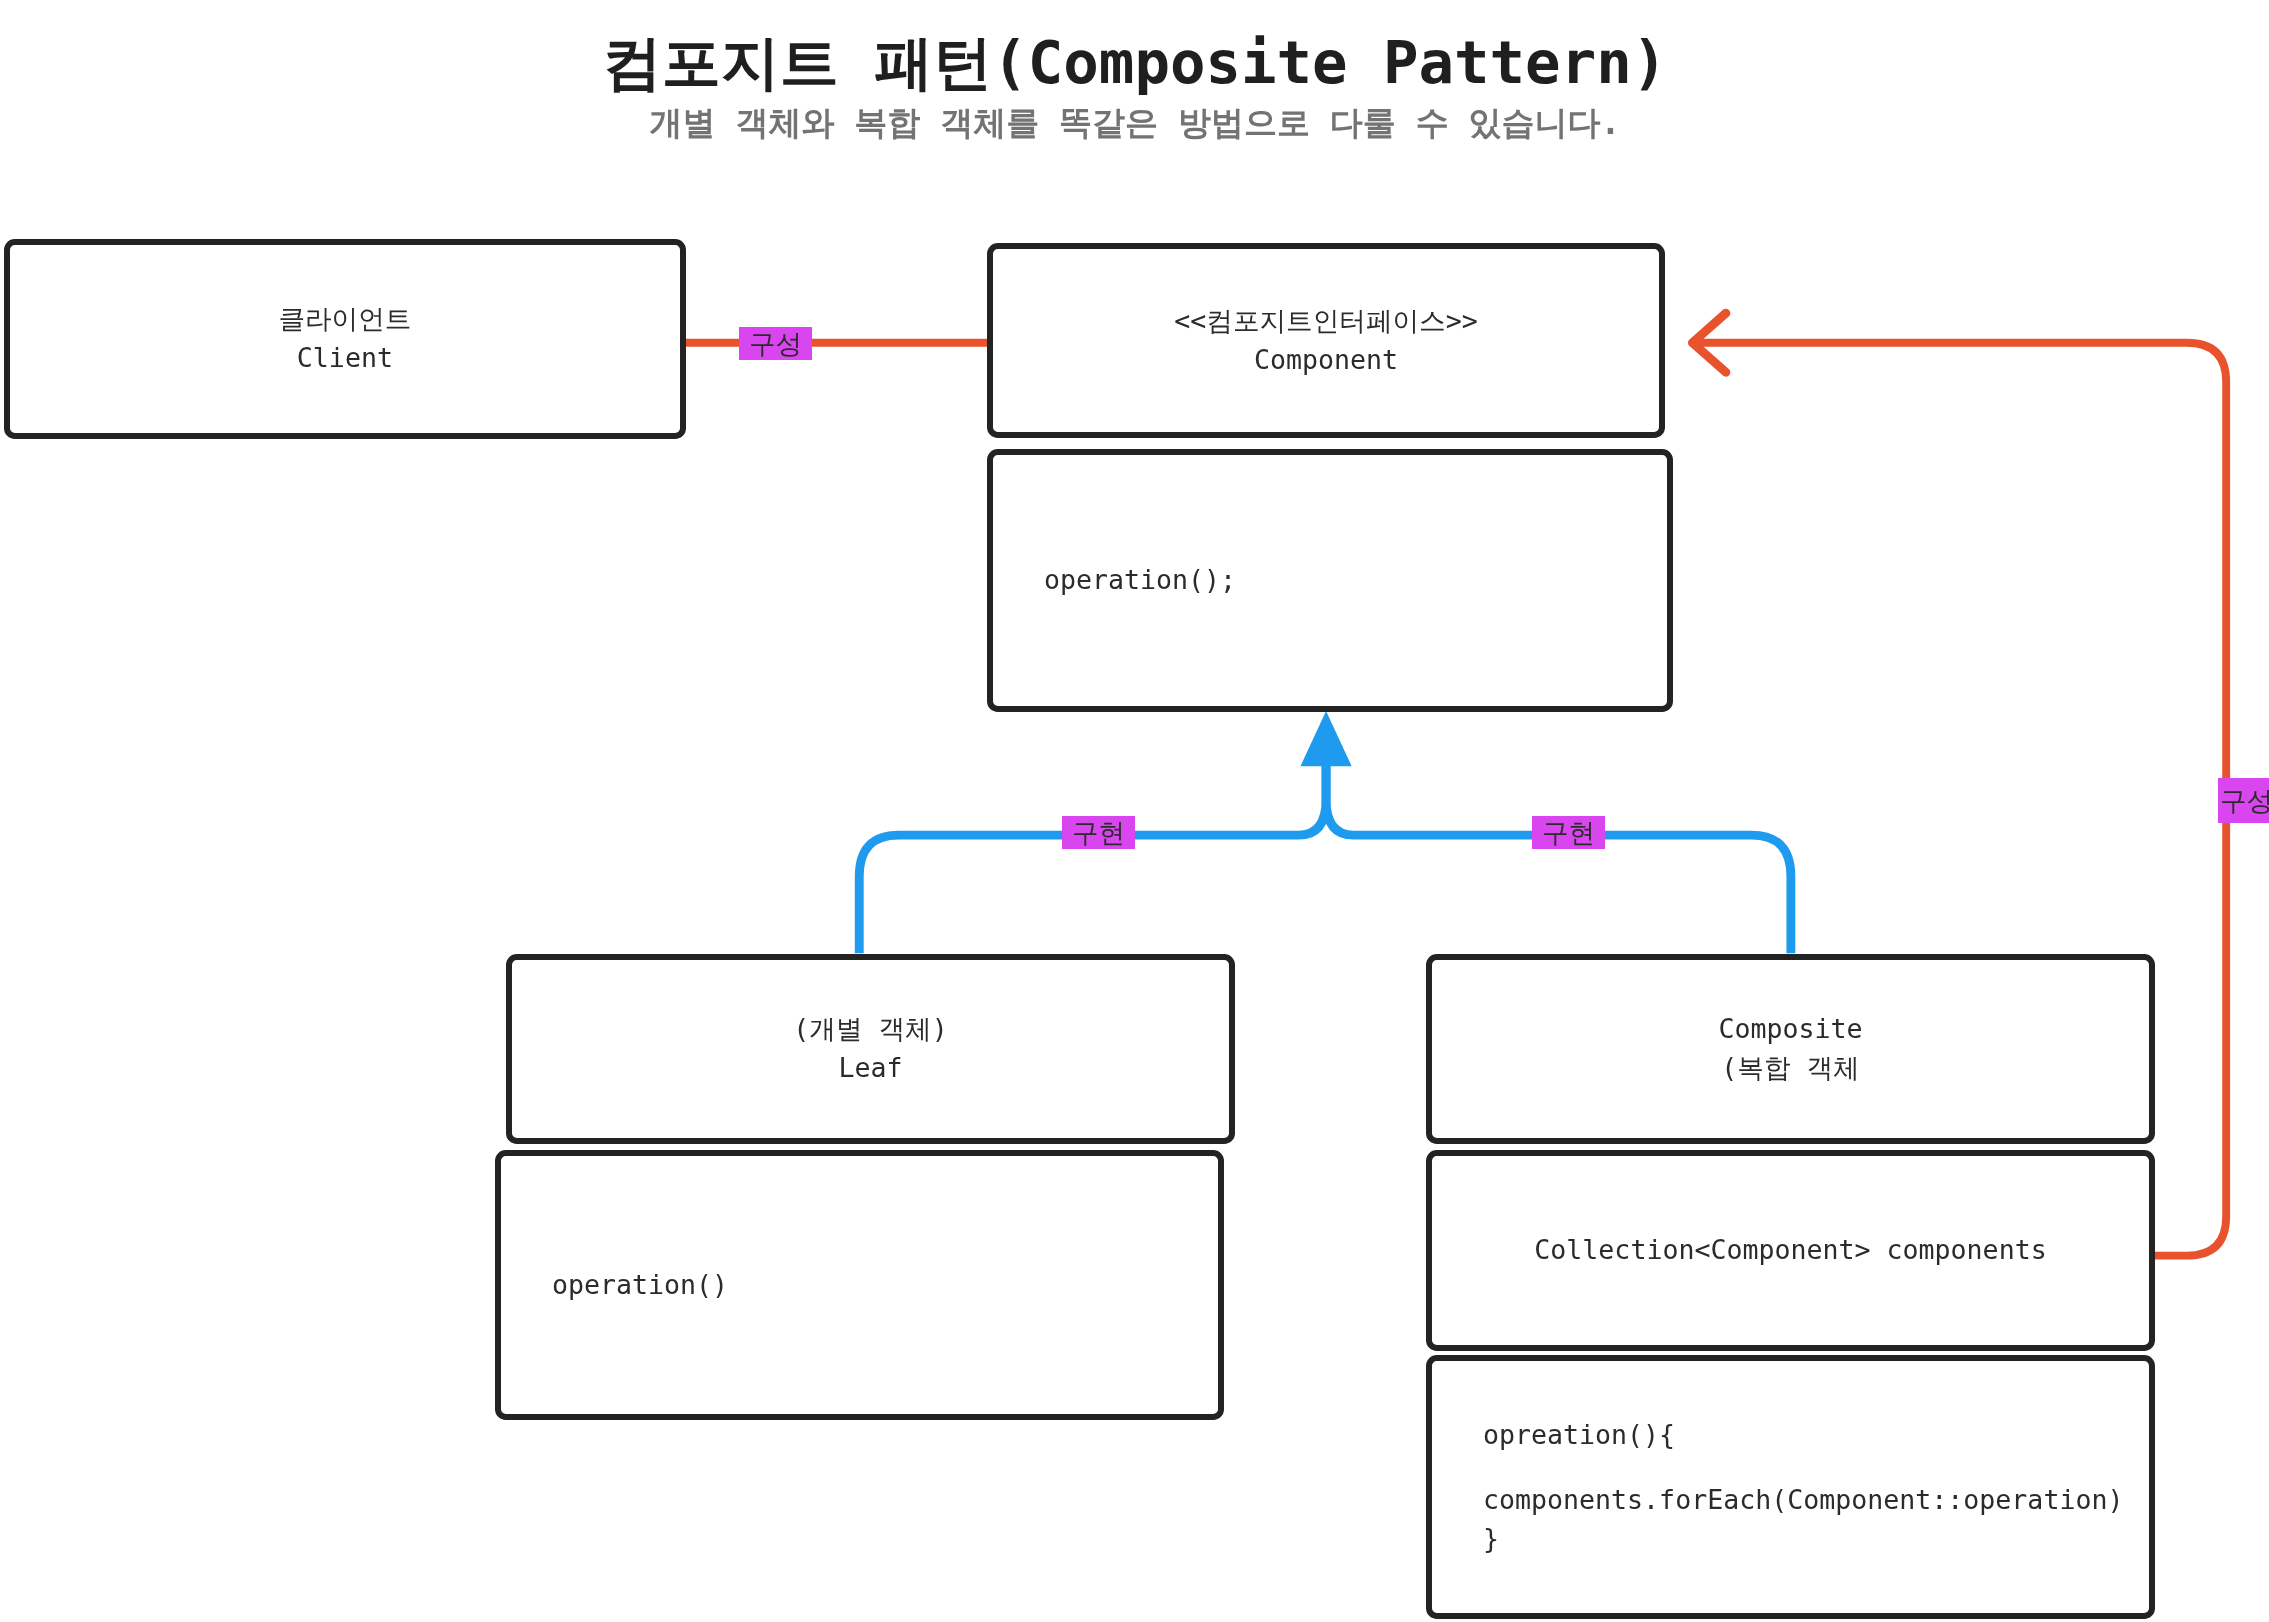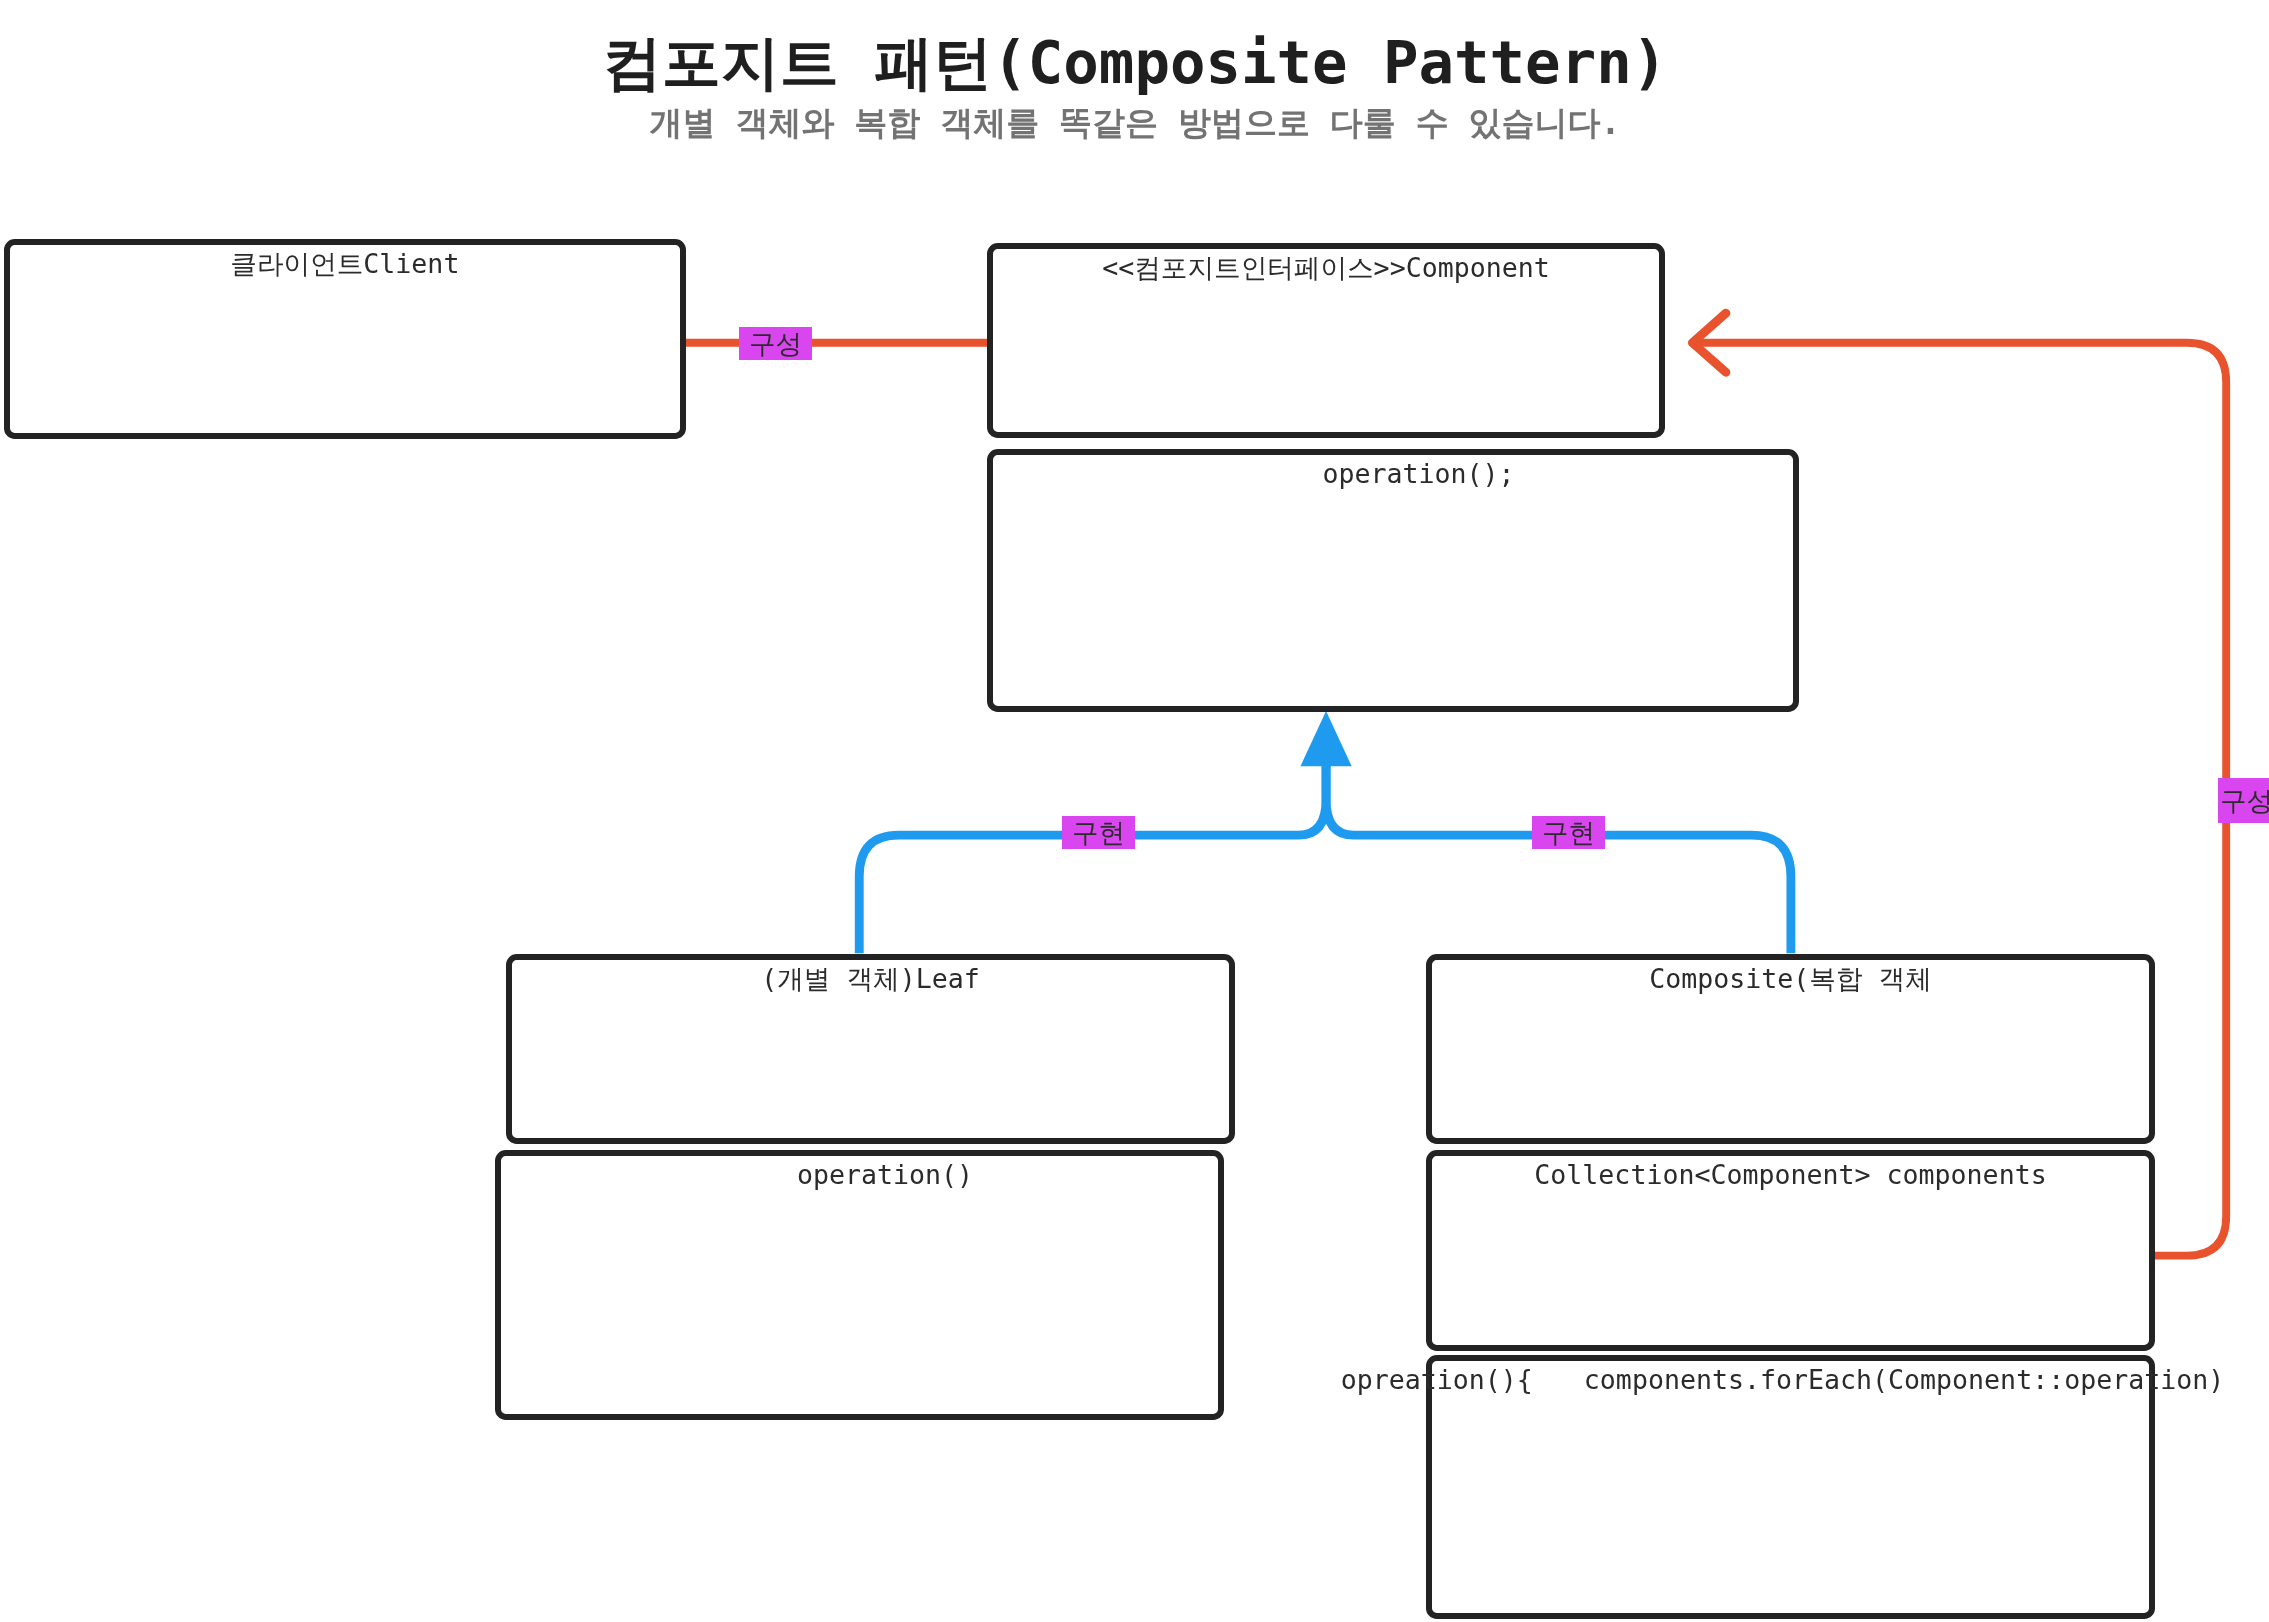--- a/index.html
+++ b/index.html
@@ -45,39 +45,39 @@
   }
 
   
   .uml-box {
     position: absolute;
     box-sizing: border-box;
     background: #ffffff;
     border: 6.9px solid #232323;
     border-radius: 10.8px;
     display: flex;
-    flex-direction: row;
+    flex-direction: column;
     justify-content: center;
     z-index: 5;
   }
   .box-line {
     font-family: "DejaVu Sans Mono", monospace;
     font-size: 26.6px;
     color: #2b2b2b;
     line-height: 1.45;
     white-space: pre;
   }
   .center-cell { text-align: center; }
   .left-cell   { text-align: left; padding-left: 51px; }
   .blank-line  { height: 26.6px; }
 
   
   #client-box      { left: 3.9px;    top: 239px;  width: 682px;  height: 200px; }
   #component-head  { left: 987px; top: 243px;  width: 678px;  height: 195px; }
-  #component-ops   { left: 987px; top: 449px;  width: 812px;  height: 263px; }
+  #component-ops   { left: 987px; top: 449px;  width: 686px;  height: 263px; }
   #leaf-head       { left: 506px;  top: 954px;  width: 729px;  height: 190px; justify-content: center; }
   #leaf-ops        { left: 495px;  top: 1150px; width: 729px;  height: 270px; }
   #composite-head  { left: 1426px; top: 954px;  width: 729px;  height: 190px; }
   #composite-field { left: 1426px; top: 1150px; width: 729px;  height: 201px; }
   #composite-ops   { left: 1426px; top: 1355px; width: 729px;  height: 264px; }
 
   
   #connector-layer {
     position: absolute;
     left: 0;

